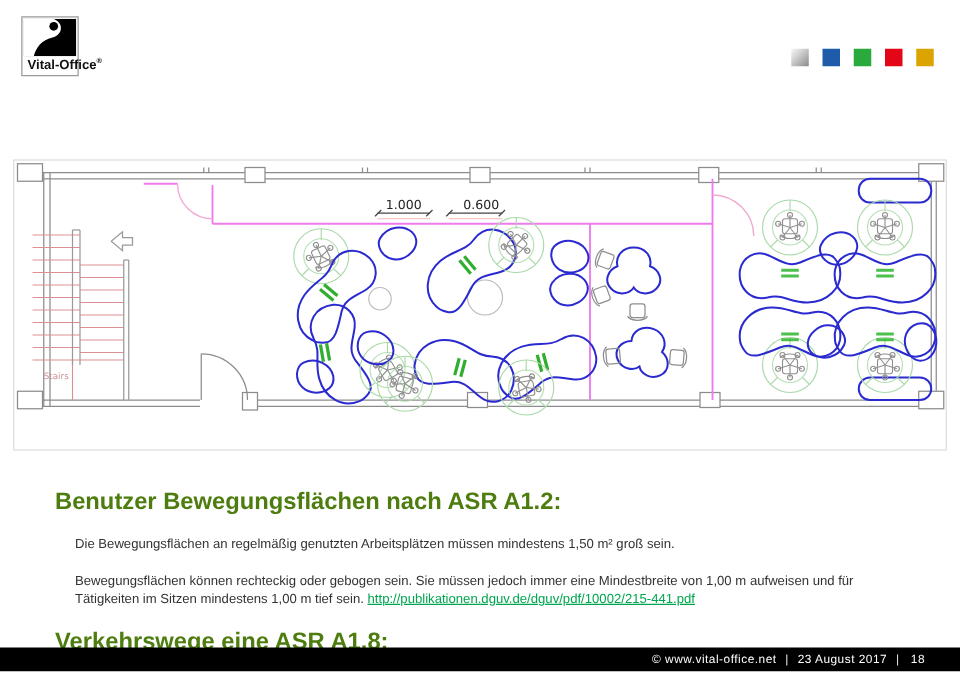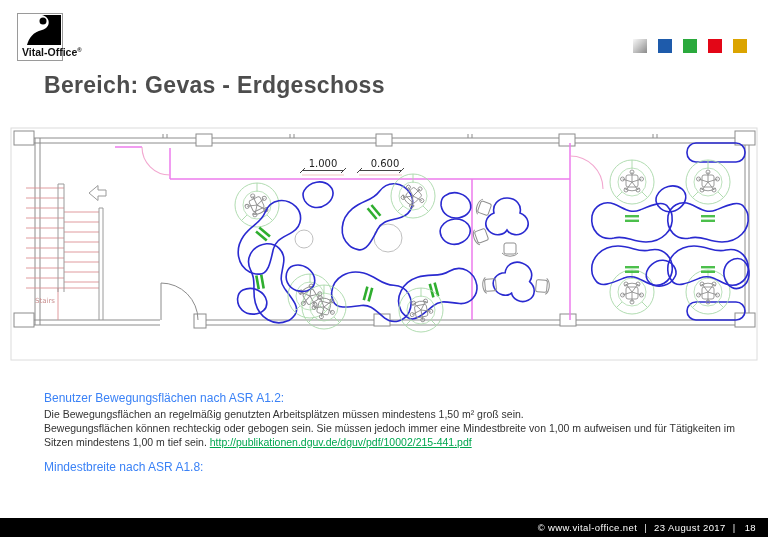--- a/index.html
+++ b/index.html
@@ -21,29 +21,29 @@
 
   
   .page-title{position:absolute;left:44px;top:72px;font-size:23px;font-weight:bold;color:#4d4d4d;
               letter-spacing:0.3px;}
 
   
   .plan{position:absolute;left:8px;top:124px;}
 
   
   .sections{position:absolute;left:44px;top:391px;width:700px;}
-  .sec-heading{font-size:12px;font-weight:normal;color:#3b82f6;margin:0 0 3px 0;}
-  .sec-body{font-size:10.5px;color:#333;line-height:1.32;margin:0;}
+  .sec-heading{font-size:19px;font-weight:bold;color:#4d7c0f;margin:0 0 3px 0;}
+  .sec-body{font-size:10.5px;color:#333;line-height:1.32;margin:16px;}
   .sec-body a{color:#00a64f;text-decoration:underline;cursor:pointer;}
   .section + .section{margin-top:10px;}
 
   
   .footer{position:absolute;left:0;top:518px;width:768px;height:19px;background:#000;
           color:#fff;font-size:9.5px;line-height:19px;text-align:right;box-sizing:border-box;
-          padding-right:12px;letter-spacing:0.4px;}
+          padding-right:28px;letter-spacing:0.4px;}
   .footer .fsep{margin:0 7px;color:#e8e8e8;}
   .footer .fpage{margin-left:2px;}
 </style>
 </head>
 <body>
 
 <div class="slide">
 
   <div class="logo-box">
     <svg class="logo-swoosh" width="42" height="30" viewBox="0 0 42 30">
@@ -58,21 +58,20 @@
   </div>
 
   <div class="squares">
     <div class="sq sq-silver"></div>
     <div class="sq" style="background:#1e5bab"></div>
     <div class="sq" style="background:#2aa93c"></div>
     <div class="sq" style="background:#e30617"></div>
     <div class="sq" style="background:#dba400"></div>
   </div>
 
-  <div class="page-title">Bereich: Gevas - Erdgeschoss</div>
 
   <svg class="plan" width="752" height="240" viewBox="0 0 752 240">
     <defs>
       <path id="desk" d="M-40,6 C-42,-8 -30,-20 -14,-20 C0,-20 6,-13 18,-16 C32,-19 42,-8 40,6 C38,16 28,22 18,18 C8,14 2,8 -8,12 C-20,17 -31,22 -36,15 C-39,11 -40,9 -40,6 Z" fill="none" stroke="#2a2ad0" stroke-width="1.6"></path>
       <path id="bean" d="M-13,-9 C-5,-17 8,-15 13,-7 C17,0 13,7 5,10 C-3,13 -12,10 -15,1 C-16,-3 -16,-6 -13,-9 Z" fill="none" stroke="#2a2ad0" stroke-width="1.6"></path>
       <path id="trefoil" d="M0,-19 C9,-19 15,-12 13,-4 C21,-1 24,8 18,14 C12,20 3,18 0,13 C-3,18 -12,20 -18,14 C-24,8 -21,-1 -13,-4 C-15,-12 -9,-19 0,-19 Z" fill="none" stroke="#2a2ad0" stroke-width="1.6"></path>
       <g id="chair" stroke="#8f8f8f" fill="none" stroke-width="0.9">
         <line x1="0" y1="0" x2="0" y2="-10"></line>
           <line x1="0" y1="0" x2="9.5" y2="-3"></line>
         <line x1="0" y1="0" x2="6" y2="8"></line>
@@ -287,21 +286,21 @@
     </g>
   </svg>
 
   <div class="sections">
     <div class="section">
       <p class="sec-heading">Benutzer Bewegungsflächen nach ASR A1.2:</p>
       <p class="sec-body">Die Bewegungsflächen an regelmäßig genutzten Arbeitsplätzen müssen mindestens 1,50 m² groß sein.</p>
       <p class="sec-body"><span>Bewegungsflächen können rechteckig oder gebogen sein. Sie müssen jedoch immer eine Mindestbreite von 1,00 m aufweisen und für Tätigkeiten im Sitzen mindestens 1,00 m tief sein. </span><a>http://publikationen.dguv.de/dguv/pdf/10002/215-441.pdf</a></p>
     </div>
     <div class="section">
-      <p class="sec-heading">Mindestbreite nach ASR A1.8:</p>
+      <p class="sec-heading">Verkehrswege eine ASR A1.8:</p>
     </div>
   </div>
 
   <div class="footer">
     <span>© www.vital-office.net</span><span class="fsep">|</span><span>23 August 2017</span><span class="fsep">|</span><span class="fpage">18</span>
   </div>
 
 </div>
 
 </body></html>

